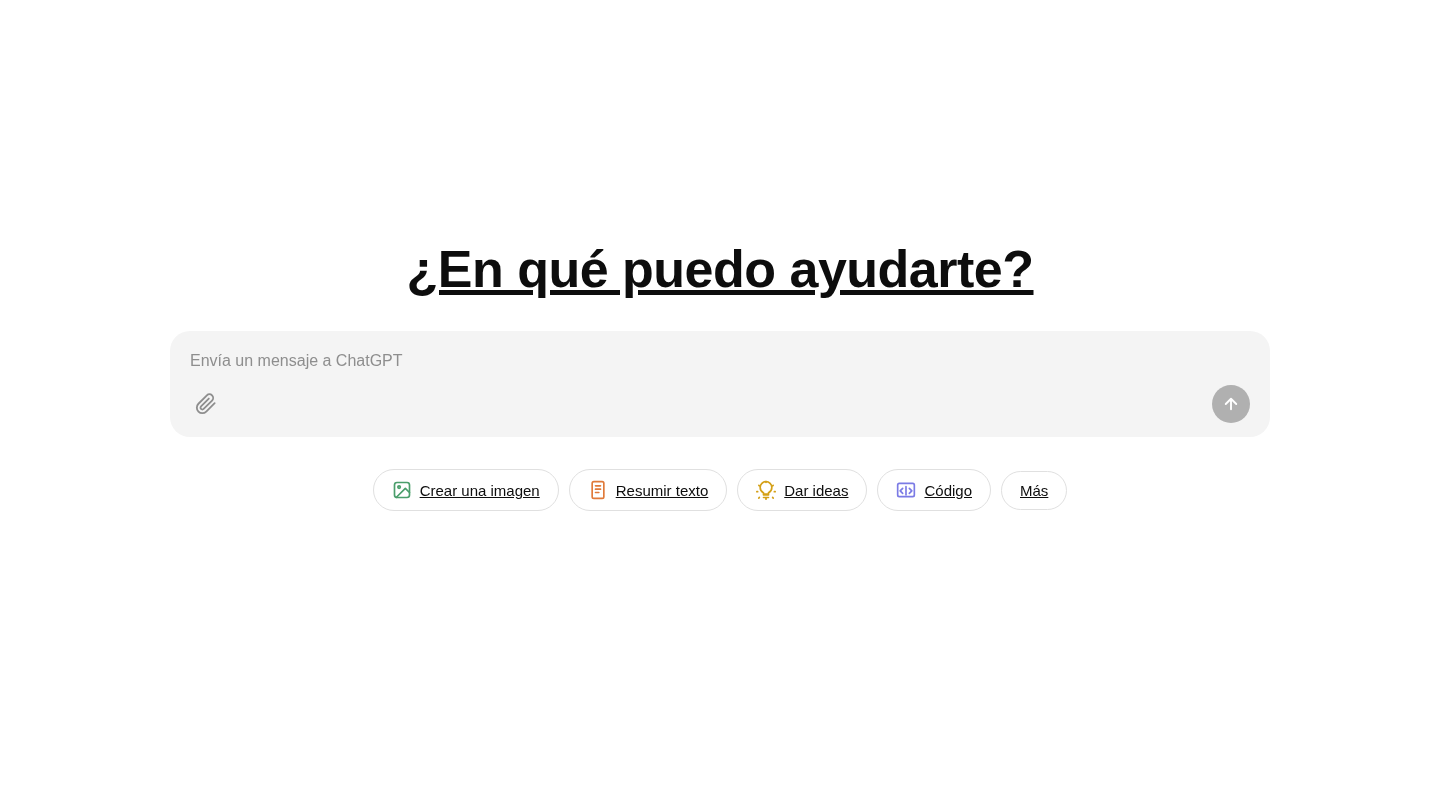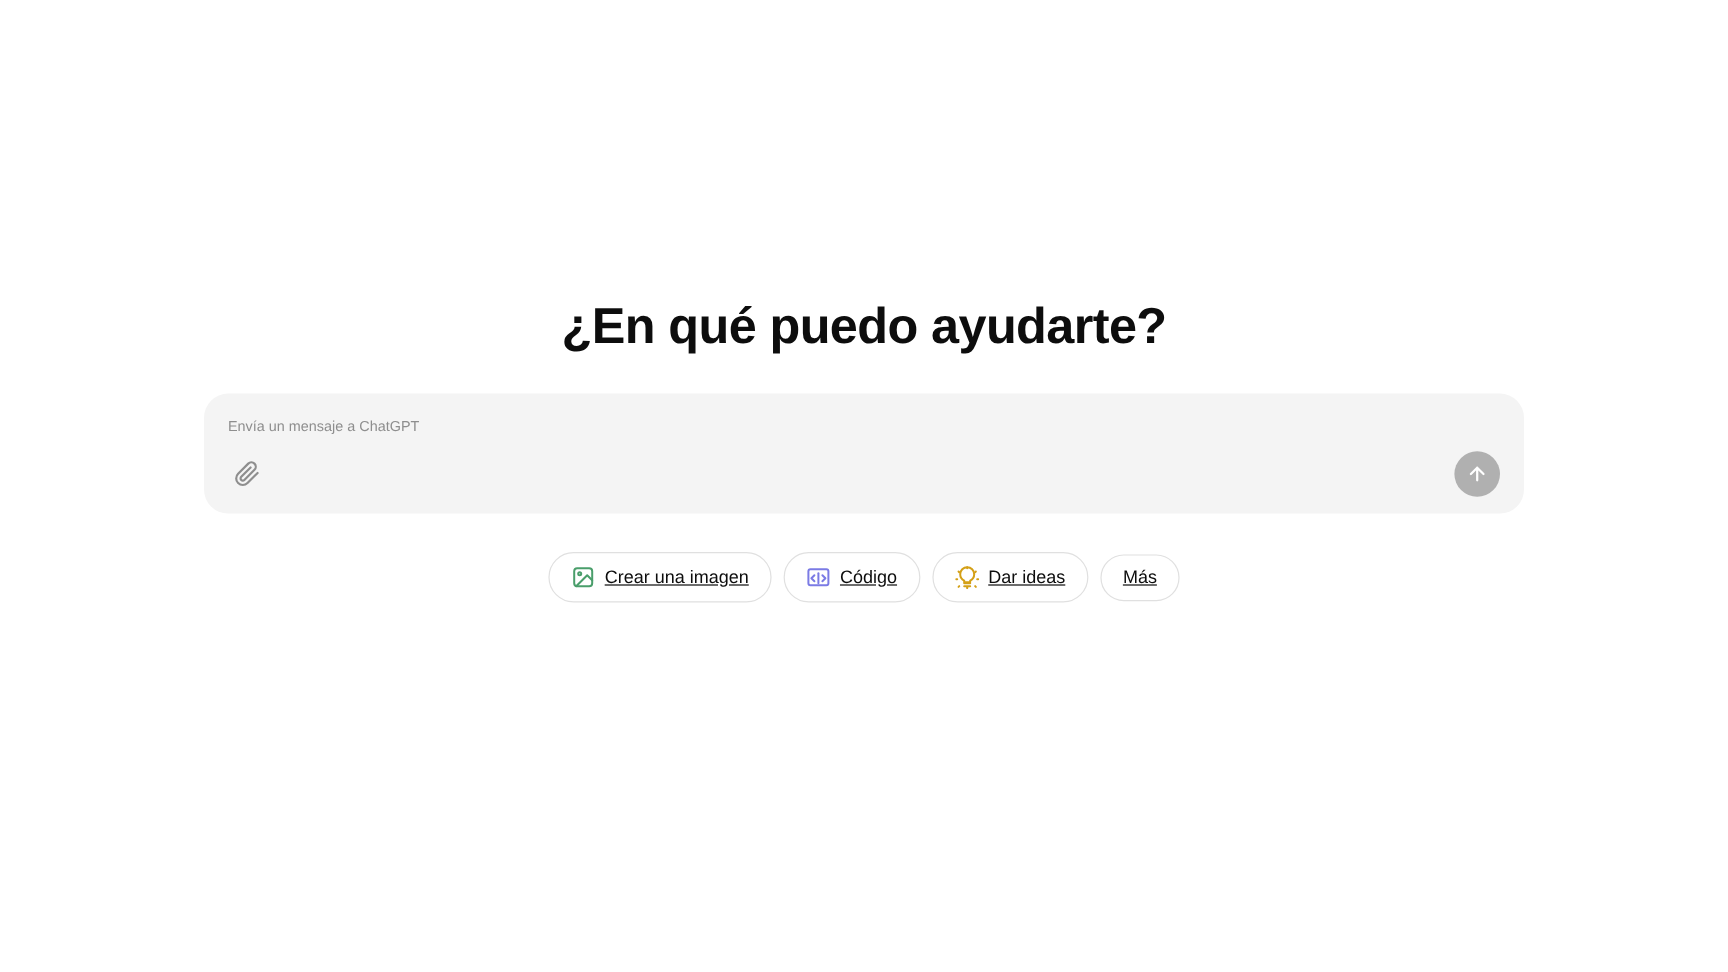--- a/index.html
+++ b/index.html
@@ -22,43 +22,44 @@
     .main-container {
       display: flex;
       flex-direction: column;
       align-items: center;
       width: 1100px;
       gap: 32px;
       margin-top: -60px;
     }
 
     .page-title {
-      font-size: 42px;
+      font-size: 52px;
       font-weight: 700;
       color: #0d0d0d;
       text-align: center;
       letter-spacing: -0.5px;
+      text-decoration: underline;
     }
 
     .input-area {
       width: 100%;
       background: #f4f4f4;
       border-radius: 20px;
       padding: 18px 20px 14px 20px;
       display: flex;
       flex-direction: column;
       gap: 12px;
     }
 
     .input-field {
       width: 100%;
       background: transparent;
       border: none;
       outline: none;
-      font-size: 12px;
+      font-size: 16px;
       color: #0d0d0d;
       resize: none;
       font-family: inherit;
       line-height: 1.5;
     }
 
     .input-field::placeholder {
       color: #8e8e8e;
     }
 
@@ -190,50 +191,61 @@
       <span class="btn-icon icon-crear">
         <svg width="20" height="20" viewBox="0 0 24 24" fill="none" stroke="currentColor" stroke-width="2" stroke-linecap="round" stroke-linejoin="round">
           <rect x="3" y="3" width="18" height="18" rx="3"></rect>
           <circle cx="8.5" cy="8.5" r="1.5"></circle>
           <polyline points="21 15 16 10 5 21"></polyline>
         </svg>
       </span>
       <span>Crear una imagen</span>
     </button>
 
-
-    <button class="action-btn">
-      <span class="btn-icon icon-codigo">
-        <svg width="20" height="20" viewBox="0 0 24 24" fill="none" stroke="currentColor" stroke-width="2" stroke-linecap="round" stroke-linejoin="round">
-          <rect x="2" y="4" width="20" height="16" rx="2"></rect>
-          <polyline points="8 10 5 13 8 16"></polyline>
-          <polyline points="16 10 19 13 16 16"></polyline>
-          <line x1="12" y1="8" x2="12" y2="18"></line>
-        </svg>
-      </span>
-      <span>Código</span>
+    <button class="action-btn">
+      <span class="btn-icon icon-resumir">
+        <svg width="20" height="20" viewBox="0 0 24 24" fill="none" stroke="currentColor" stroke-width="2" stroke-linecap="round" stroke-linejoin="round">
+          <rect x="5" y="2" width="14" height="20" rx="2"></rect>
+          <line x1="9" y1="7" x2="15" y2="7"></line>
+          <line x1="9" y1="11" x2="15" y2="11"></line>
+          <line x1="9" y1="15" x2="13" y2="15"></line>
+        </svg>
+      </span>
+      <span>Resumir texto</span>
     </button>
 
     <button class="action-btn">
       <span class="btn-icon icon-dar-ideas">
         <svg width="20" height="20" viewBox="0 0 24 24" fill="none" stroke="currentColor" stroke-width="2" stroke-linecap="round" stroke-linejoin="round">
           <line x1="12" y1="2" x2="12" y2="3"></line>
           <line x1="20.66" y1="6.34" x2="19.95" y2="7.05"></line>
           <line x1="23" y1="14" x2="22" y2="14"></line>
           <line x1="20.66" y1="21.66" x2="19.95" y2="20.95"></line>
           <line x1="12" y1="23" x2="12" y2="22"></line>
           <line x1="3.34" y1="21.66" x2="4.05" y2="20.95"></line>
           <line x1="1" y1="14" x2="2" y2="14"></line>
           <line x1="3.34" y1="6.34" x2="4.05" y2="7.05"></line>
           <path d="M9 18h6M9 21h6"></path>
           <path d="M12 2a7 7 0 0 1 7 7c0 2.8-1.6 5.2-4 6.4V17H9v-1.6C6.6 14.2 5 11.8 5 9a7 7 0 0 1 7-7z"></path>
         </svg>
       </span>
       <span>Dar ideas</span>
     </button>
 
+    <button class="action-btn">
+      <span class="btn-icon icon-codigo">
+        <svg width="20" height="20" viewBox="0 0 24 24" fill="none" stroke="currentColor" stroke-width="2" stroke-linecap="round" stroke-linejoin="round">
+          <rect x="2" y="4" width="20" height="16" rx="2"></rect>
+          <polyline points="8 10 5 13 8 16"></polyline>
+          <polyline points="16 10 19 13 16 16"></polyline>
+          <line x1="12" y1="8" x2="12" y2="18"></line>
+        </svg>
+      </span>
+      <span>Código</span>
+    </button>
+
 
     <button class="action-btn">
       <span>Más</span>
     </button>
 
   </div>
 </div>
 
 </body></html>

